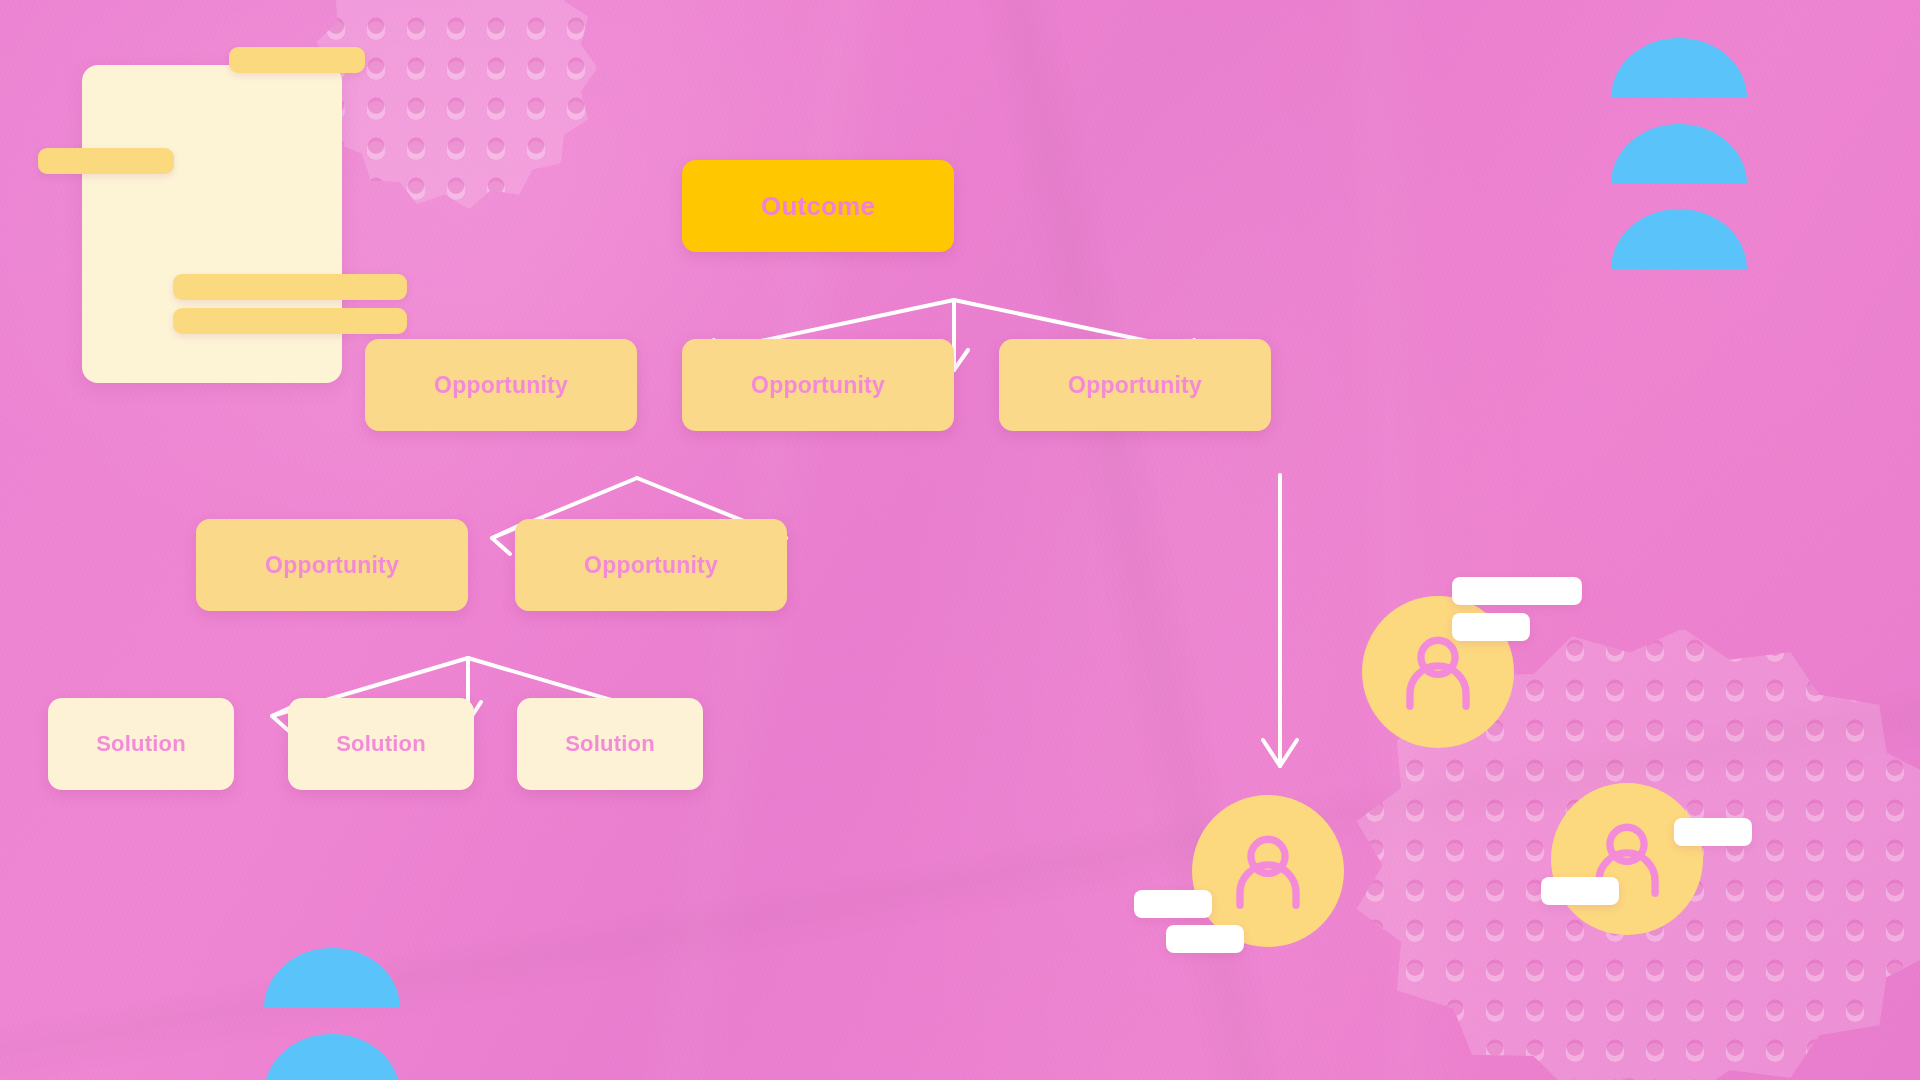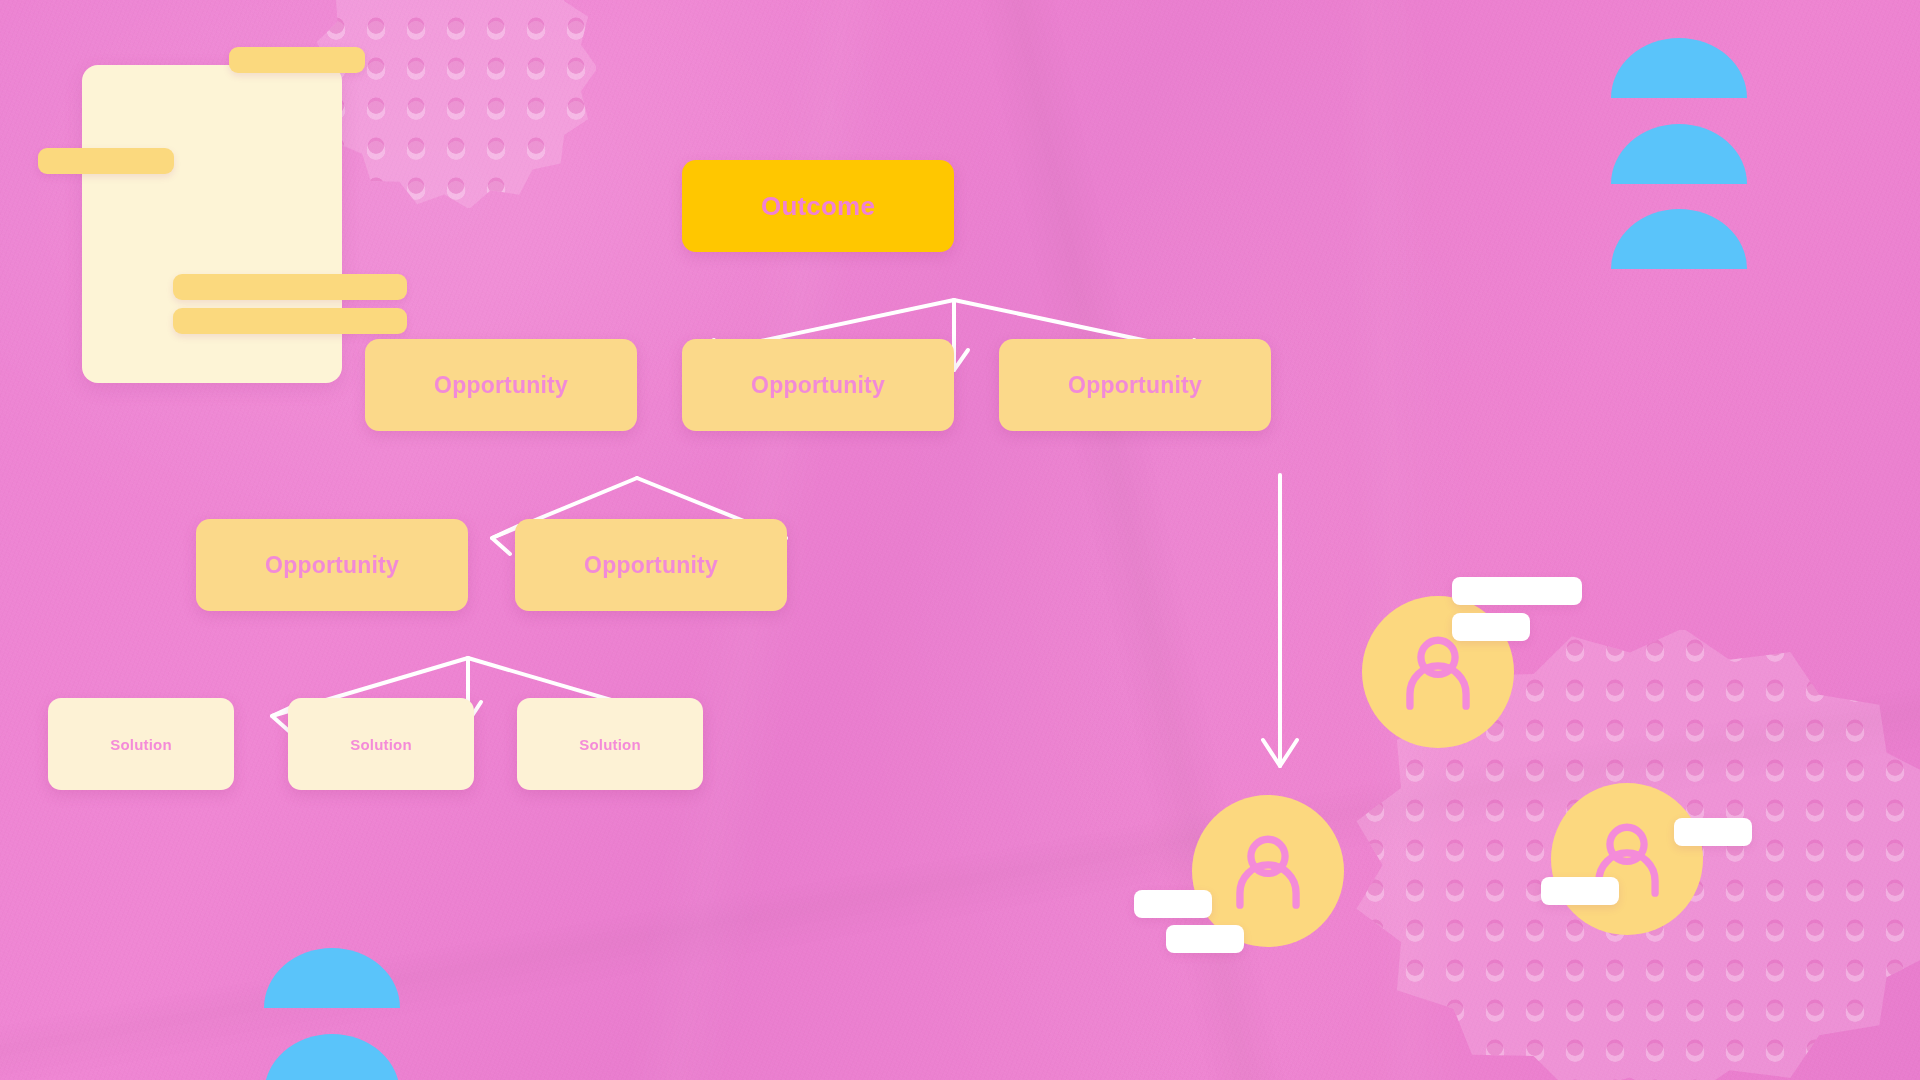--- a/index.html
+++ b/index.html
@@ -101,22 +101,21 @@
     font-size: 26px;
   }
   .node.opportunity {
     background: #fbd98a;
     color: #f28ad8;
     font-size: 23px;
   }
   .node.solution {
     background: #fdf2d5;
     color: #f48bd9;
-    font-size: 15px;
-    border-radius: 13px;
+    font-size: 22px;
   }
 
   
   .arrows {
     position: absolute;
     inset: 0;
     pointer-events: none;
   }
 
   

